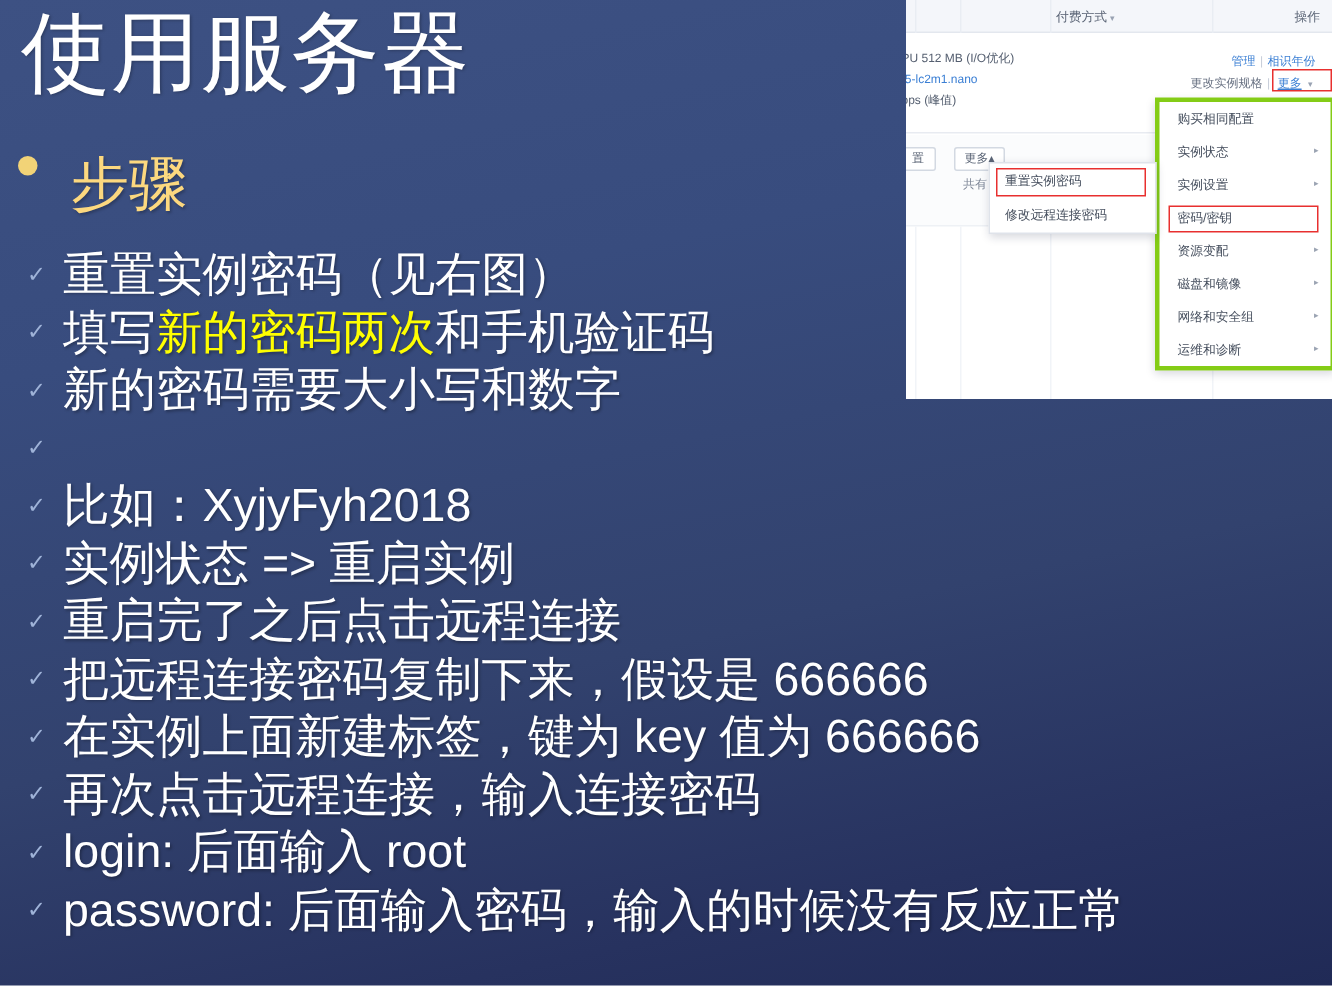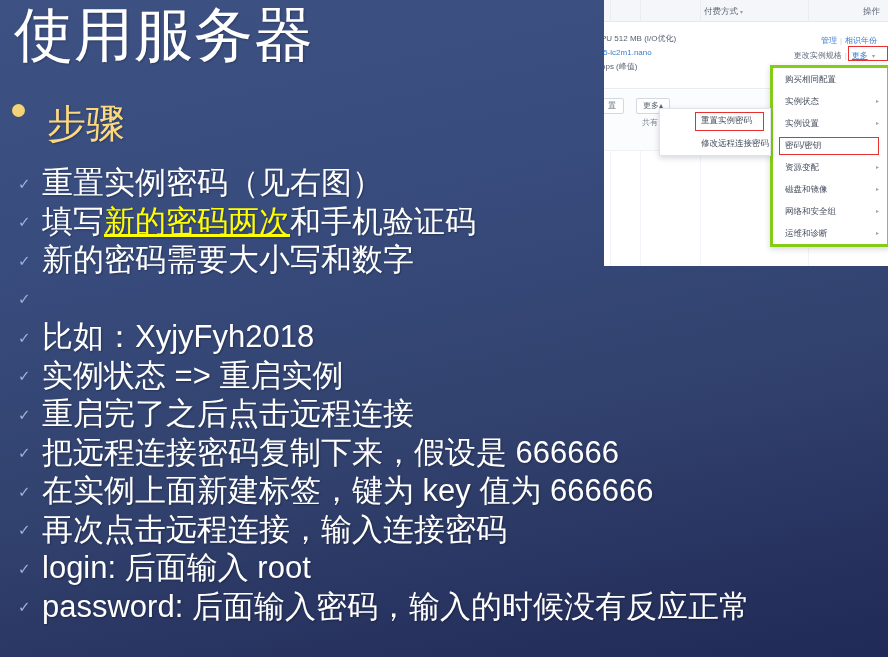--- a/index.html
+++ b/index.html
@@ -75,21 +75,20 @@
   }
   .bullet-text {
     font-size: 31px;
     line-height: 1.02;
     color: #ffffff;
     text-shadow: 1px 1px 2px rgba(0,0,0,.3);
     letter-spacing: 0px;
   }
   .hl {
     color: #ffff00;
-    text-decoration: underline;
   }
 
   
   .console-shot {
     position: absolute;
     left: 604px; top: 0;
     width: 284px; height: 266px;
     background: #ffffff;
     overflow: hidden;
     font-family: "Liberation Sans", "DejaVu Sans", sans-serif;
@@ -229,21 +228,20 @@
   }
 
   
   .submenu {
     position: absolute;
     left: 55px; top: 108px;
     width: 112px;
     background: #ffffff;
     border: 1px solid #dfe3ea;
     box-shadow: 0 2px 6px rgba(20,30,60,.18);
-    padding-left: 31px;
   }
   .sm-item {
     position: relative;
     height: 23px;
     line-height: 23px;
     padding-left: 10px;
     font-size: 8.5px;
     color: #47505f;
   }
   .sm-item.boxed::after {

